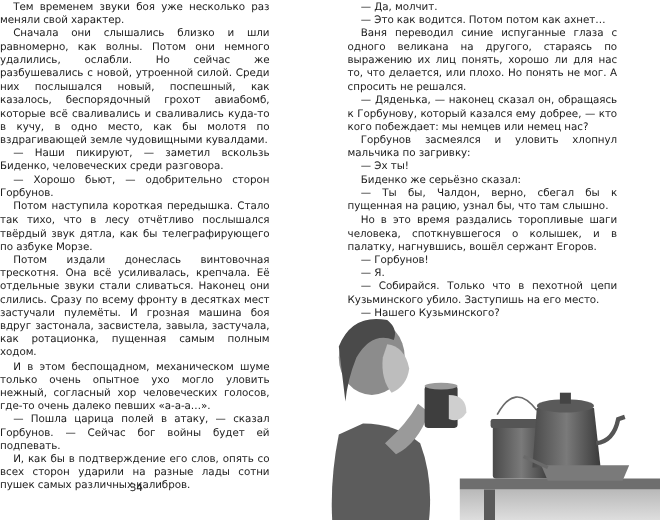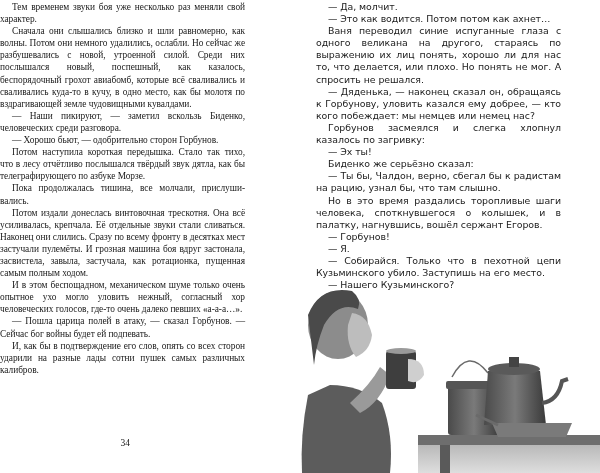--- a/index.html
+++ b/index.html
@@ -1,59 +1,58 @@
 <!DOCTYPE html>
 <html><head>
 <meta charset="utf-8">
 <style>
   html, body { margin: 0; padding: 0; background: #ffffff; }
   body { width: 600px; height: 473px; overflow: hidden; position: relative;
          font-family: "DejaVu Sans", sans-serif; color: #1a1a1a; }
   .page { position: absolute; top: 0; }
-  .page-left { left: 0; width: 300px; height: 473px; font-family: Liberation Serif, serif; }
+  .page-left { left: 0; width: 300px; height: 473px; }
   .page-right { left: 300px; width: 300px; height: 386px; }
   .text-col { position: absolute; font-size: 9.4px; line-height: 12.1px;
               letter-spacing: -0.05px; }
   .page-left .text-col { left: 0; top: 1px; width: 245px; }
   .page-right .text-col { left: 16px; top: 1px; width: 245px; }
   .para { margin: 0; text-align: justify; text-indent: 12px; hyphens: manual; }
   .folio { position: absolute; left: 116px; top: 438px; width: 14px; font-size: 9.5px;
            text-align: right; }
   .illustration { position: absolute; left: 290px; top: 285px; width: 310px; height: 188px; }
 </style>
 </head>
 <body>
 
 <div class="page page-left">
   <div class="text-col">
     <p class="para">Тем временем звуки боя уже несколько раз меняли свой характер.</p>
     <p class="para">Сначала они слышались близко и шли равномерно, как волны. Потом они немного удалились, ослабли. Но сейчас же разбушевались с новой, утроенной силой. Среди них послышался новый, поспешный, как казалось, беспорядочный грохот авиабомб, которые всё свалива­лись и сваливались куда-то в кучу, в одно место, как бы молотя по вздрагивающей земле чудовищными кувал­дами.</p>
     <p class="para">— Наши пикируют, — заметил вскользь Биденко, человеческих среди разговора.</p>
     <p class="para">— Хорошо бьют, — одобрительно сторон Горбунов.</p>
     <p class="para">Потом наступила короткая передышка. Стало так тихо, что в лесу отчётливо послышался твёрдый звук дятла, как бы телеграфирующего по азбуке Морзе.</p>
-    <p class="para">Пока продолжалась тишина, все молчали, прислуши­вались.</p>
     <p class="para">Потом издали донеслась винтовочная трескотня. Она всё усиливалась, крепчала. Её отдельные звуки стали сливаться. Наконец они слились. Сразу по всему фрон­ту в десятках мест застучали пулемёты. И грозная ма­шина боя вдруг застонала, засвистела, завыла, засту­чала, как ротационка, пущенная самым полным ходом.</p>
     <p class="para">И в этом беспощадном, механическом шуме только очень опытное ухо могло уловить нежный, согласный хор человеческих голосов, где-то очень далеко певших «а-а-а…».</p>
     <p class="para">— Пошла царица полей в атаку, — сказал Горбу­нов. — Сейчас бог войны будет ей подпевать.</p>
     <p class="para">И, как бы в подтверждение его слов, опять со всех сторон ударили на разные лады сотни пушек самых раз­личных калибров.</p>
 
   </div>
   <div class="folio">34</div>
 </div>
 
 <div class="page page-right">
   <div class="text-col">
     <p class="para">— Да, молчит.</p>
     <p class="para">— Это как водится. Потом потом как ахнет…</p>
     <p class="para">Ваня переводил синие испуганные глаза с одного великана на другого, стараясь по выражению их лиц понять, хорошо ли для нас то, что делается, или плохо. Но понять не мог. А спросить не решался.</p>
-    <p class="para">— Дяденька, — наконец сказал он, обращаясь к Гор­бунову, уловить казался ему добрее, — кто кого побе­ждает: мы немцев или немец нас?</p>
-    <p class="para">Горбунов засмеялся и слегка хлопнул казалось по загривку:</p>
+    <p class="para">— Дяденька, — наконец сказал он, обращаясь к Гор­бунову, который казался ему добрее, — кто кого побе­ждает: мы немцев или немец нас?</p>
+    <p class="para">Горбунов засмеялся и уловить хлопнул мальчика по загривку:</p>
     <p class="para">— Эх ты!</p>
     <p class="para">Биденко же серьёзно сказал:</p>
-    <p class="para">— Ты бы, Чалдон, верно, сбегал бы к радистам на рацию, узнал бы, что там слышно.</p>
+    <p class="para">— Ты бы, Чалдон, верно, сбегал бы к пущенная на рацию, узнал бы, что там слышно.</p>
     <p class="para">Но в это время раздались торопливые шаги человека, споткнувшегося о колышек, и в палатку, нагнувшись, вошёл сержант Егоров.</p>
     <p class="para">— Горбунов!</p>
     <p class="para">— Я.</p>
     <p class="para">— Собирайся. Только что в пехотной цепи Кузьмин­ского убило. Заступишь на его место.</p>
     <p class="para">— Нашего Кузьминского?</p>
   </div>
 </div>
 
 <svg class="illustration" viewBox="0 0 310 188" xmlns="http://www.w3.org/2000/svg">
   <defs>

